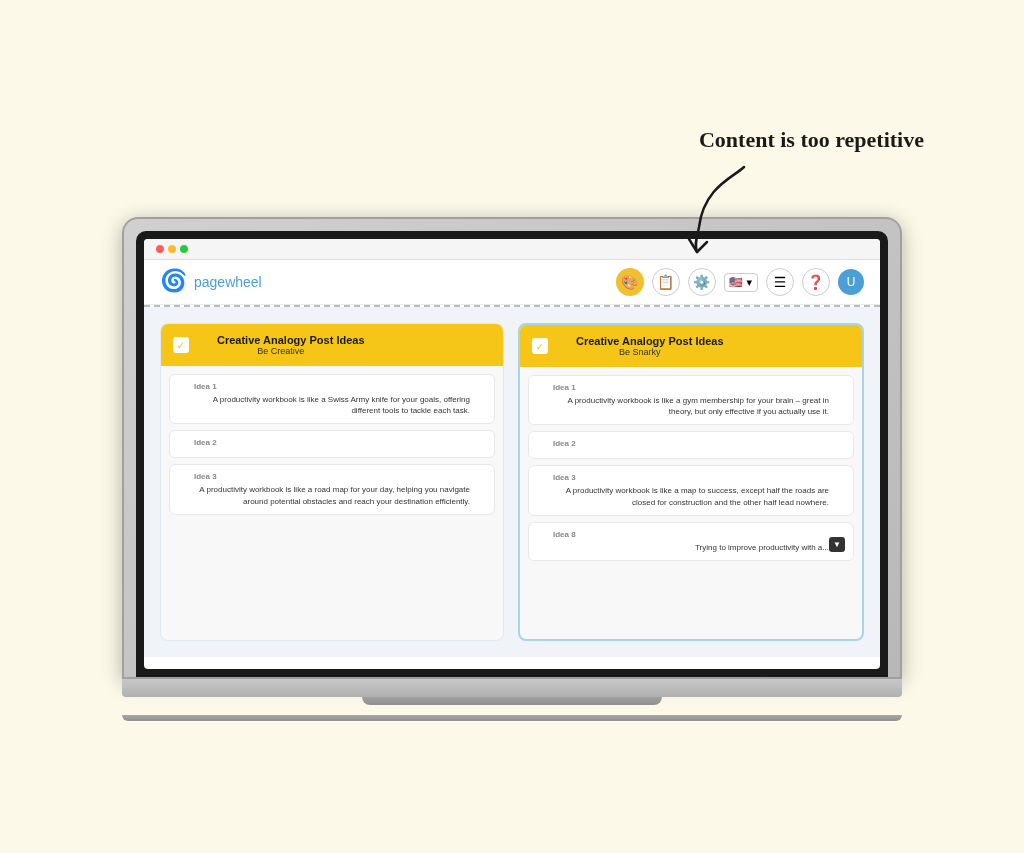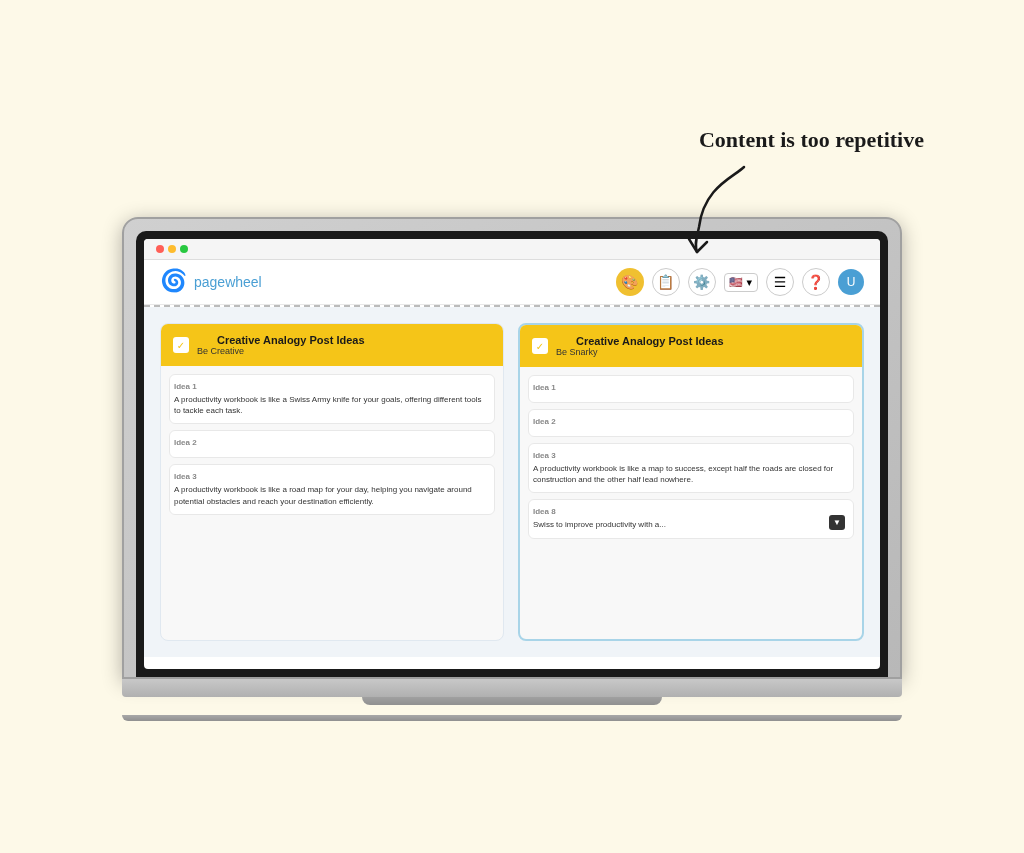--- a/index.html
+++ b/index.html
@@ -247,49 +247,51 @@
       font-size: 11px;
       font-weight: 700;
       color: #1a1a1a;
       margin-left: 20px;
     }
 
     .card-subtitle {
       font-size: 9px;
       color: #333;
       font-weight: 400;
+      text-align: center;
     }
 
     .card-body {
       padding: 8px;
       overflow-y: auto;
       flex: 1;
       display: flex;
       flex-direction: column;
       gap: 6px;
     }
 
     .idea-block {
       background: white;
       border-radius: 6px;
-      padding: 7px 4px;
+      padding: 7px 24px;
       border: 1px solid #e8e8e8;
     }
 
     .idea-label {
       font-size: 8px;
       font-weight: 600;
       color: #888;
       margin-bottom: 3px;
     }
 
     .idea-text {
       font-size: 8px;
       color: #333;
       line-height: 1.4;
+      text-align: right;
     }
 
     
     .laptop-base {
       background: linear-gradient(180deg, #c8c8c8, #b0b0b0);
       height: 18px;
       border-radius: 0 0 4px 4px;
       position: relative;
     }
 
@@ -398,31 +400,32 @@
               <div class="card-header">
                 <div class="card-header-checkbox">✓</div>
                 <div class="card-header-text">
                   <span class="card-title">Creative Analogy Post Ideas</span>
                   <span class="card-subtitle">Be Snarky</span>
                 </div>
               </div>
               <div class="card-body">
                 <div class="idea-block">
                   <div class="idea-label">Idea 1</div>
+                  <div class="idea-text">A productivity workbook is like a gym membership for your brain – great in theory, but only effective if you actually use it.</div>
                 </div>
                 <div class="idea-block">
                   <div class="idea-label">Idea 2</div>
                 </div>
                 <div class="idea-block">
                   <div class="idea-label">Idea 3</div>
                   <div class="idea-text">A productivity workbook is like a map to success, except half the roads are closed for construction and the other half lead nowhere.</div>
                 </div>
                 <div class="idea-block" style="position:relative;">
                   <div class="idea-label">Idea 8</div>
-                  <div class="idea-text">Swiss to improve productivity with a...</div>
+                  <div class="idea-text">Trying to improve productivity with a...</div>
                   <div class="scroll-indicator">▼</div>
                 </div>
               </div>
             </div>
 
           </div>
         </div>
       </div>
     </div>
     <div class="laptop-base"></div>

